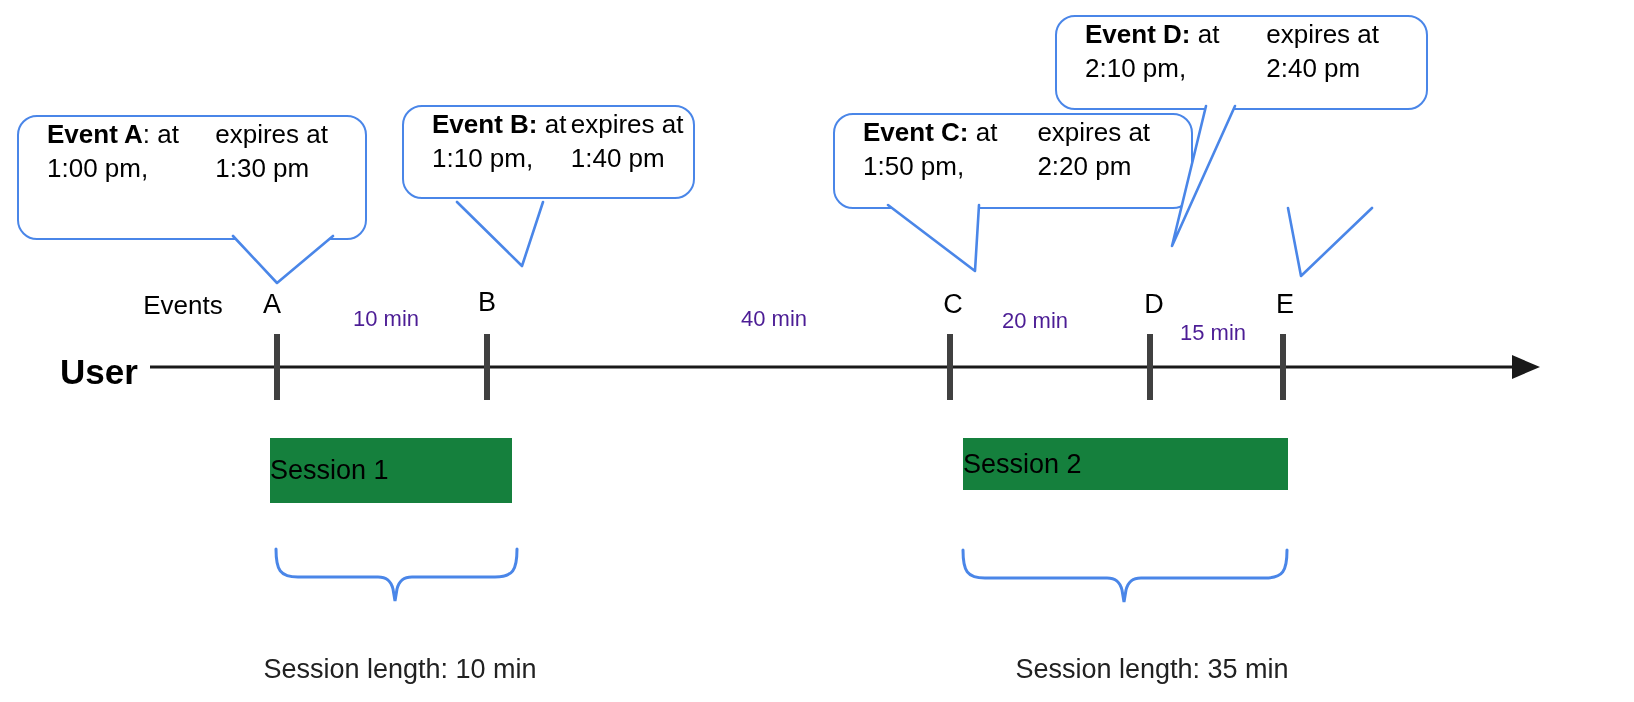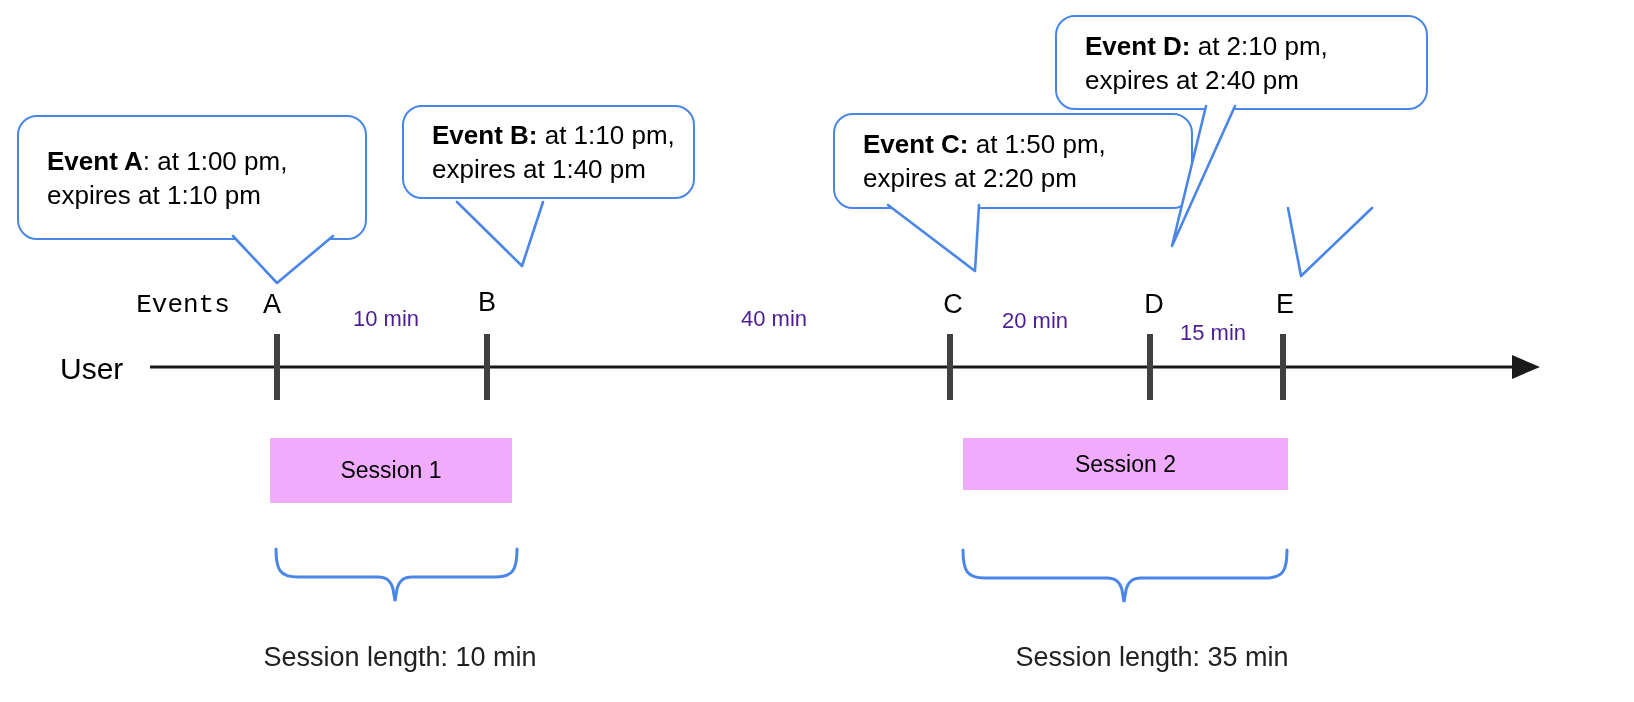--- a/index.html
+++ b/index.html
@@ -12,56 +12,56 @@
     overflow:hidden;
   }
   
   .bubble{
     position:absolute;
     background:#fff;
     border:2.6px solid #4a86e8;
     border-radius:20px;
     box-sizing:border-box;
     display:flex;
-    flex-direction:column;
+    flex-direction:row;
     justify-content:center;
     padding-left:28px;
     font-size:26px;
     line-height:34px;
     z-index:2;
   }
   .bubble .b{font-weight:bold;}
   
   #overlay{
     position:absolute;left:0;top:0;width:1634px;height:702px;
     z-index:5;pointer-events:none;
   }
   .txt{position:absolute;white-space:nowrap;z-index:6;}
   .ctr{transform:translateX(-50%);}
   .tick-label{font-size:27px;}
   .interval-label{font-size:22px;color:#4c1d95;}
-  .events-label{font-size:26px;font-family:Liberation Mono, monospace;}
-  .user-label{font-size:30px;}
+  .events-label{font-size:26px;}
+  .user-label{font-size:35px;font-weight:bold;}
   .session{
     position:absolute;
-    background:#f0abfc;
-    display:flex;align-items:center;justify-content:center;
-    font-size:23px;
+    background:#15803d;
+    display:flex;align-items:center;
+    font-size:27px;
     z-index:1;
   }
-  .length-label{font-size:27px;color:#212121;}
+  .length-label{font-size:27px;color:#212121;margin-top:12px;}
 </style>
 </head>
 <body>
 
 <div id="canvas">
 
   <div class="bubble" style="left:17px;top:115px;width:350px;height:125px">
     <div><span class="b">Event A</span><span>: at 1:00 pm,</span></div>
-    <div>expires at 1:10 pm</div>
+    <div>expires at 1:30 pm</div>
   </div>
 
   <div class="bubble" style="left:402px;top:105px;width:293px;height:94px">
     <div><span class="b">Event B:</span><span> at 1:10 pm,</span></div>
     <div>expires at 1:40 pm</div>
   </div>
 
   <div class="bubble" style="left:833px;top:113px;width:360px;height:96px">
     <div><span class="b">Event C:</span><span> at 1:50 pm,</span></div>
     <div>expires at 2:20 pm</div>

